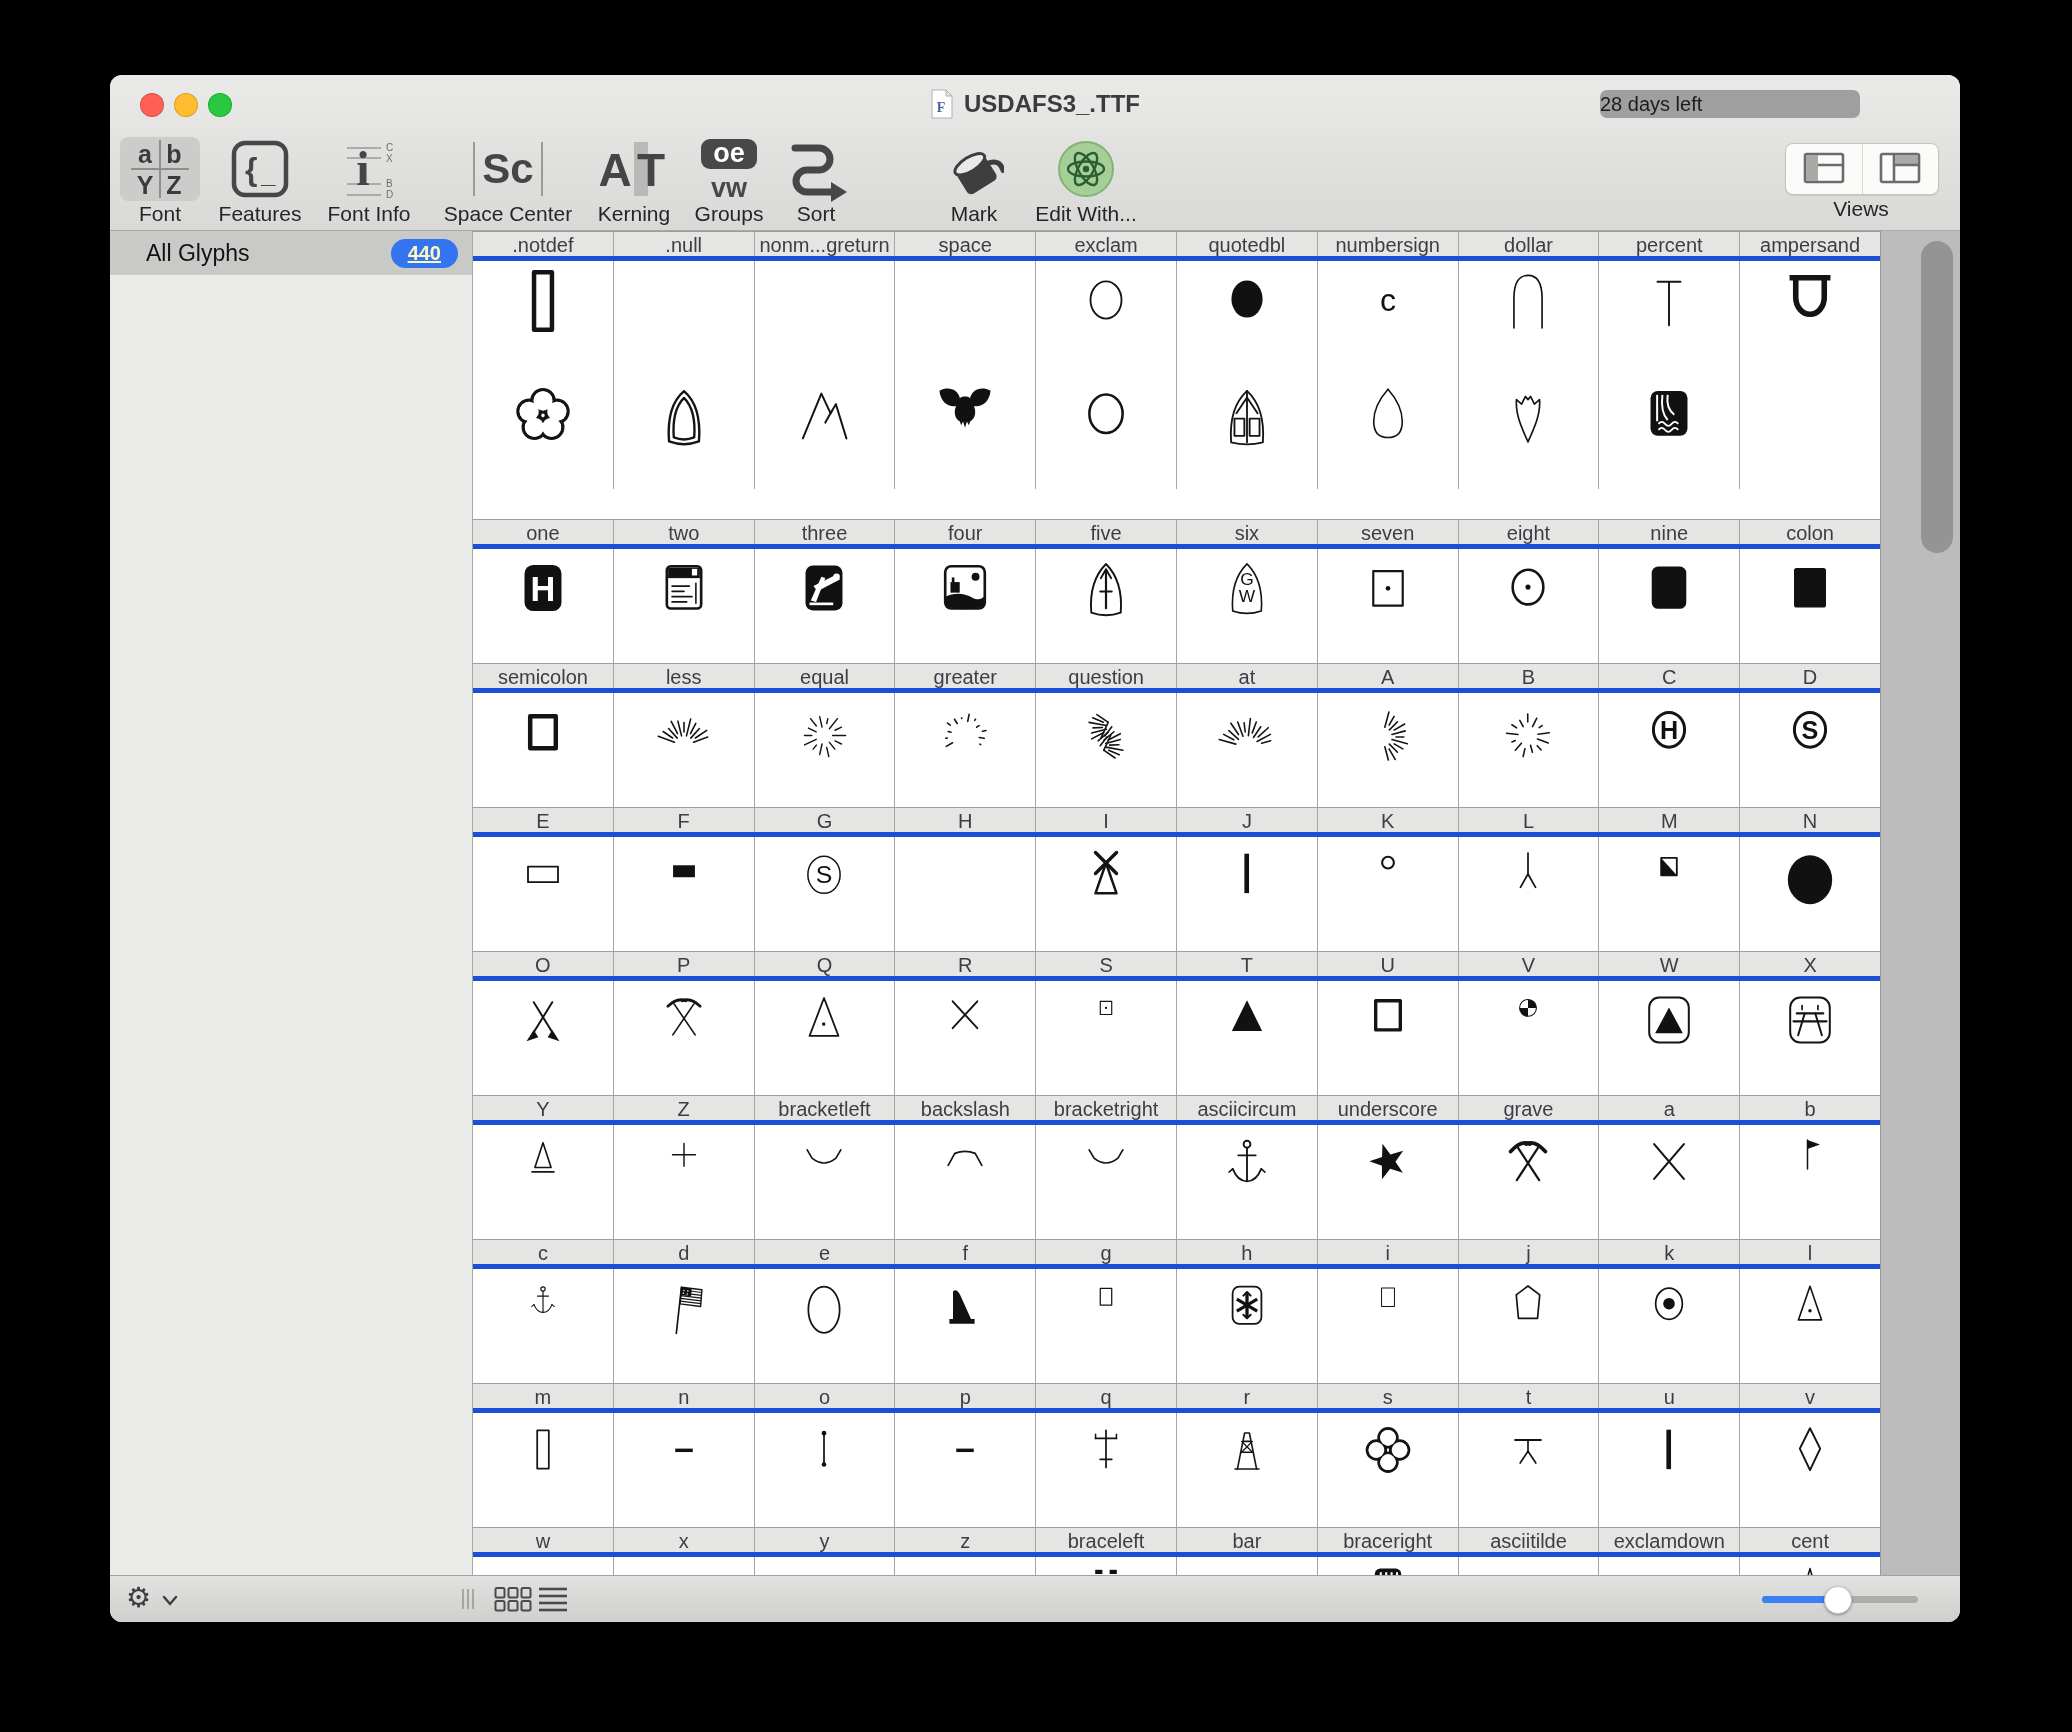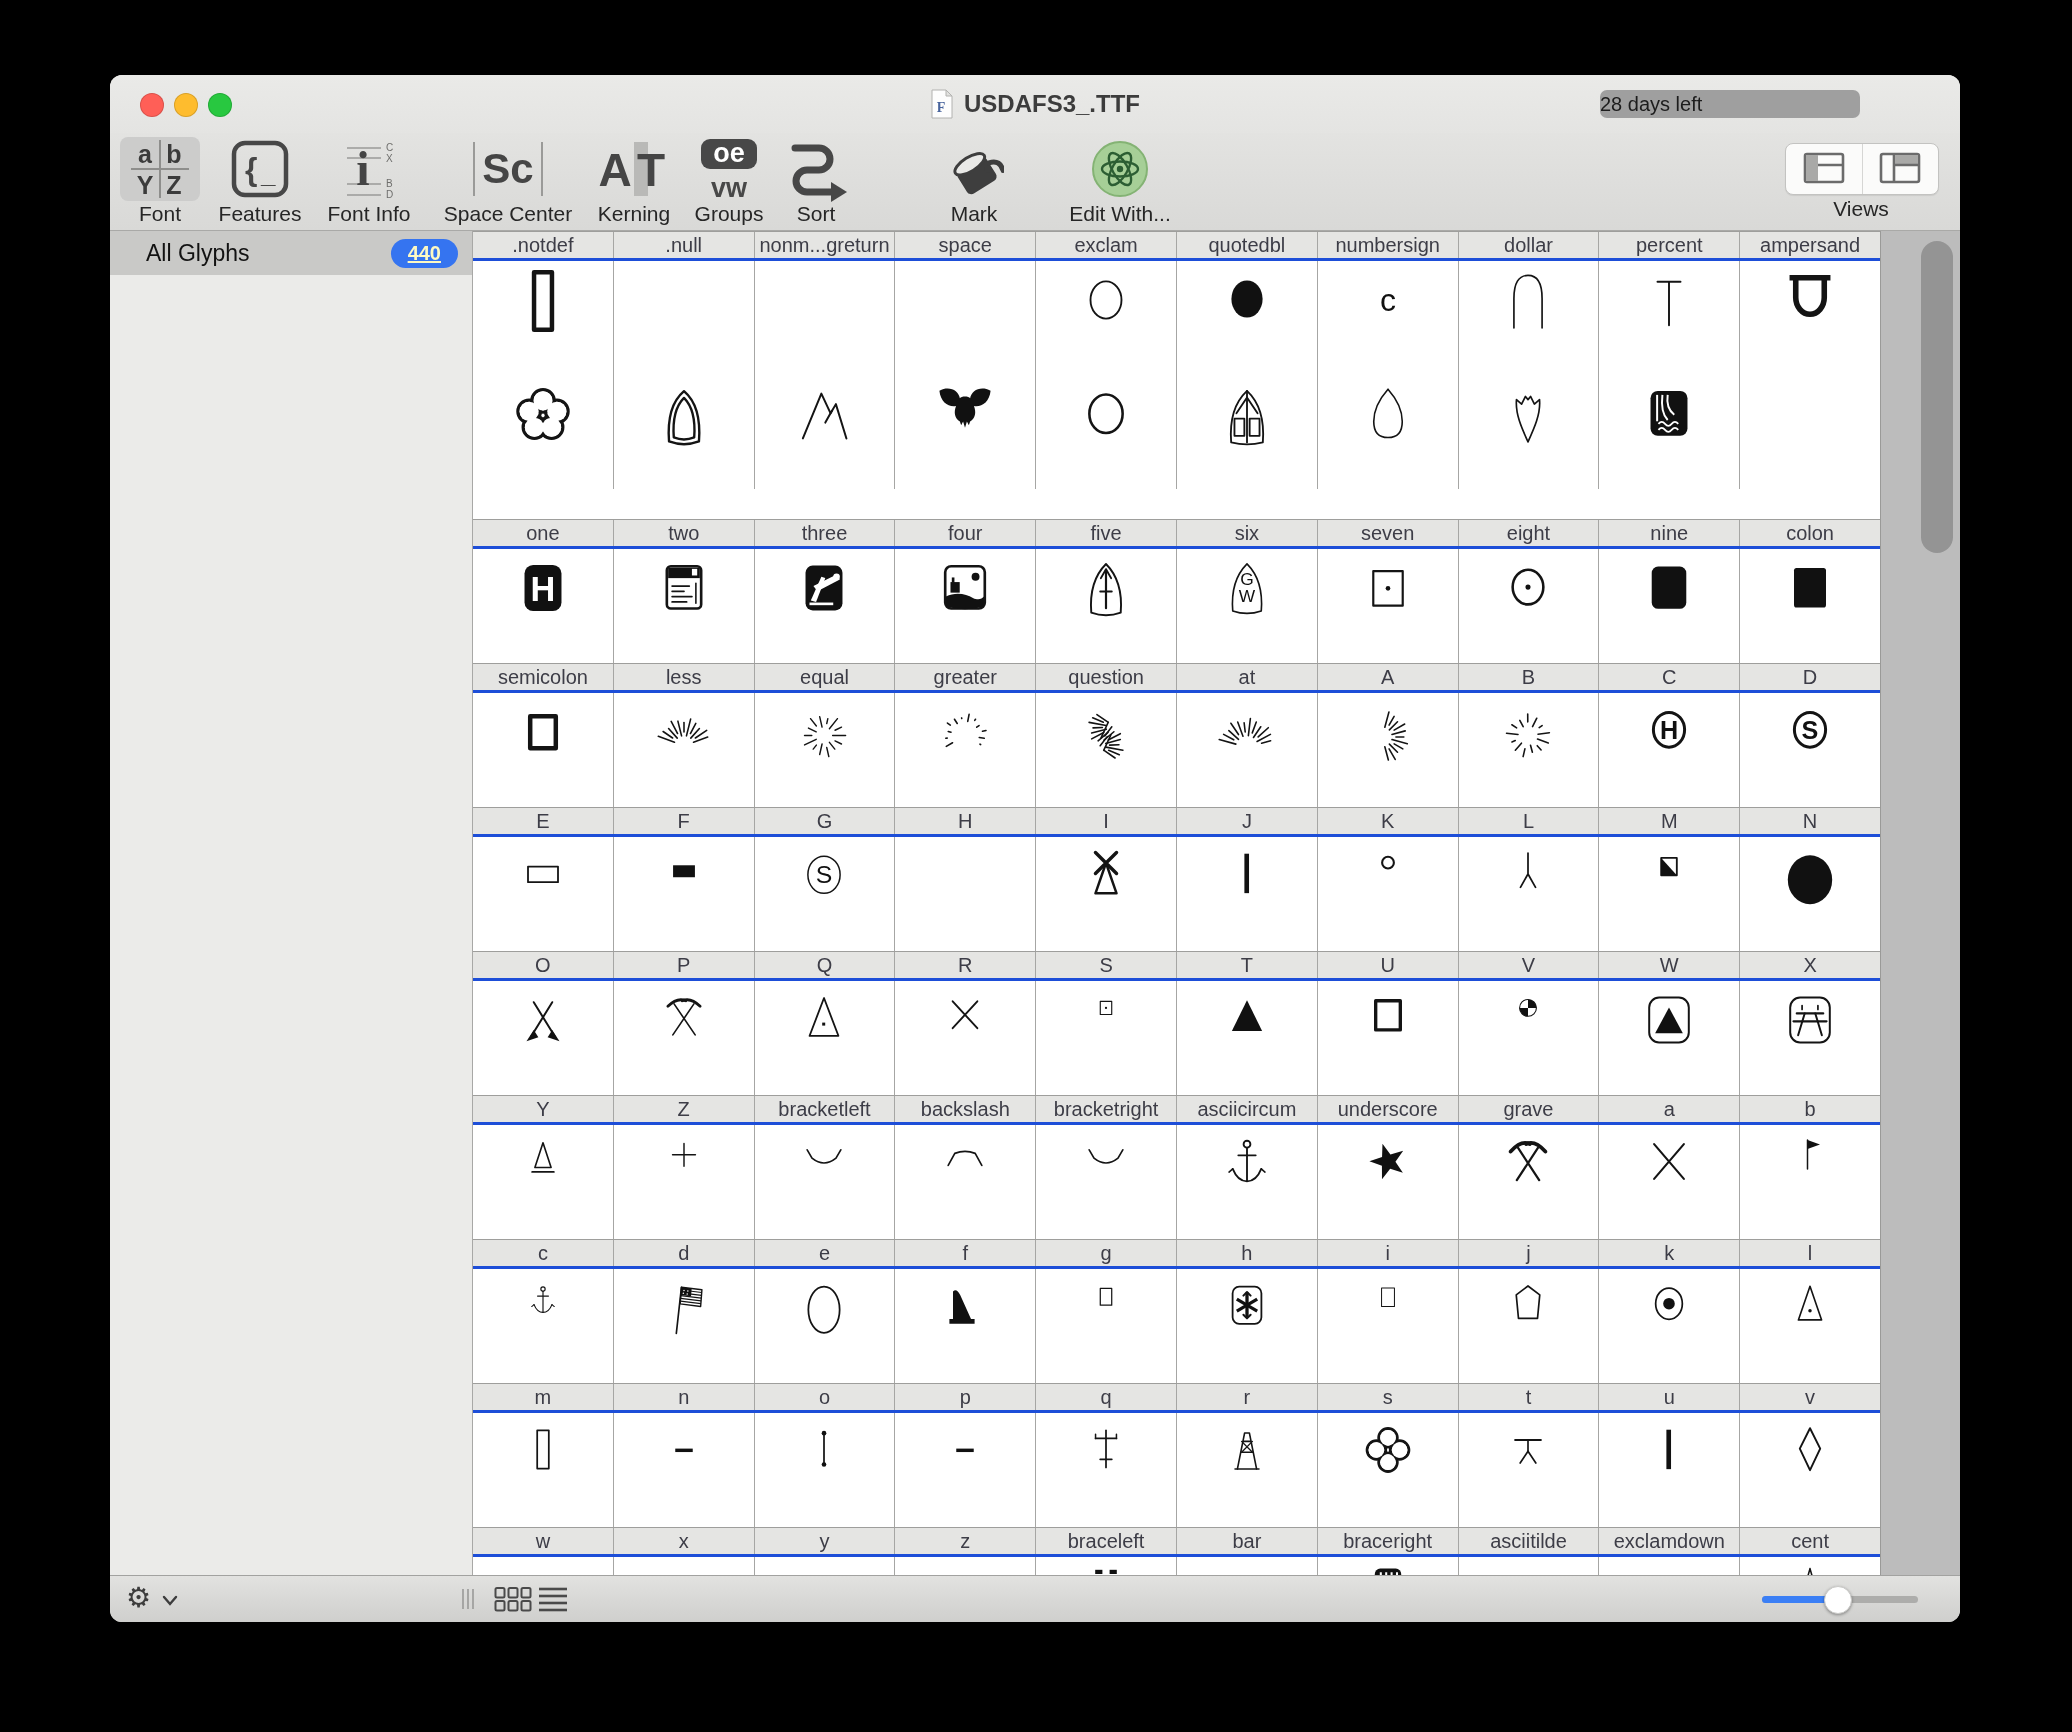--- a/index.html
+++ b/index.html
@@ -41,21 +41,21 @@
   .views-label{position:absolute;top:64px;left:1675px;width:152px;text-align:center;font-size:21px;color:#262626;}
   
   .content{position:absolute;left:0;right:0;top:156px;bottom:46px;display:flex;}
   .sidebar{width:362px;background:#ebebe9;border-right:1px solid #a8a8a6;flex:0 0 362px;}
   .sb-item{height:44px;display:flex;align-items:center;padding:0 14px 0 36px;font-size:23px;color:#121212;}
   .sb-item.selected{background:#c9c9c7;}
   .sb-badge{margin-left:auto;background:#3574f0;color:#fef9c3;font-weight:bold;font-size:20px;border-radius:16px;padding:3px 17px;text-decoration:underline;}
   .gridwrap{position:relative;flex:1;background:#fff;overflow:hidden;}
   .cells{position:absolute;left:0;top:0;width:1408px;height:100%;overflow:hidden;}
   .grow{height:144px;}
-  .glabels{display:flex;height:30px;background:#e5e5e3;border-top:1px solid #9e9e9c;border-bottom:3px solid #1d4ed8;box-sizing:border-box;}
+  .glabels{display:flex;height:30px;background:#e5e5e3;border-top:1px solid #9e9e9c;border-bottom:5px solid #1d4ed8;box-sizing:border-box;}
   .glabel{flex:0 0 140.8px;box-sizing:border-box;border-right:1px solid #a6a6a4;font-size:20px;color:#3d3d47;text-align:center;line-height:27px;white-space:nowrap;overflow:hidden;}
   .gglyphs{display:flex;height:114px;background:#fff;}
   .gcell{flex:0 0 140.8px;box-sizing:border-box;border-right:1px solid #a6a6a4;display:flex;justify-content:center;align-items:flex-start;padding-top:8px;}
   .gutter{position:absolute;right:0;top:0;width:79px;height:100%;background:#bcbcbc;border-left:1px solid #9a9a98;}
   .thumb{position:absolute;left:40px;top:10px;width:32px;height:312px;background:#949494;border-radius:16px;}
   
   .statusbar{position:absolute;left:0;right:0;bottom:0;height:46px;background:linear-gradient(#e2e2e0,#cfcfcd);border-top:1px solid #a2a2a0;}
   .gear{position:absolute;left:16px;top:5px;font-size:28px;color:#3d3d3d;}
   .chev{position:absolute;left:52px;top:16px;}
   .handle{position:absolute;left:350px;top:12px;}
@@ -198,21 +198,21 @@
             <g transform="rotate(-32 30 32)">
               <rect x="13" y="24" width="34" height="27" rx="5" fill="#3e3e3e"></rect>
               <ellipse cx="30" cy="24" rx="17" ry="7" fill="#e9e9e7" stroke="#3e3e3e" stroke-width="3"></ellipse>
               <path d="M47,33 q11,3 8,14" stroke="#3e3e3e" stroke-width="5" fill="none" stroke-linecap="round"></path>
             </g>
             <circle cx="44" cy="30" r="3.5" fill="#3e3e3e"></circle>
           </svg>
         </div>
         <div>Mark</div>
       </div>
-      <div class="tb-item" style="left: 940px; width: 140px;">
+      <div class="tb-item" style="left: 906px; width: 140px;">
         <div class="tb-icon">
           <svg width="60" height="60" viewBox="0 0 60 60">
             <circle cx="30" cy="30" r="27" fill="#a6cf97" stroke="#84b374" stroke-width="2"></circle>
             <g stroke="#2c5e33" stroke-width="2.4" fill="none">
               <ellipse cx="30" cy="30" rx="18" ry="7.5"></ellipse>
               <ellipse cx="30" cy="30" rx="18" ry="7.5" transform="rotate(60 30 30)"></ellipse>
               <ellipse cx="30" cy="30" rx="18" ry="7.5" transform="rotate(120 30 30)"></ellipse>
             </g>
             <circle cx="30" cy="30" r="3.2" fill="#2c5e33"></circle>
           </svg>

